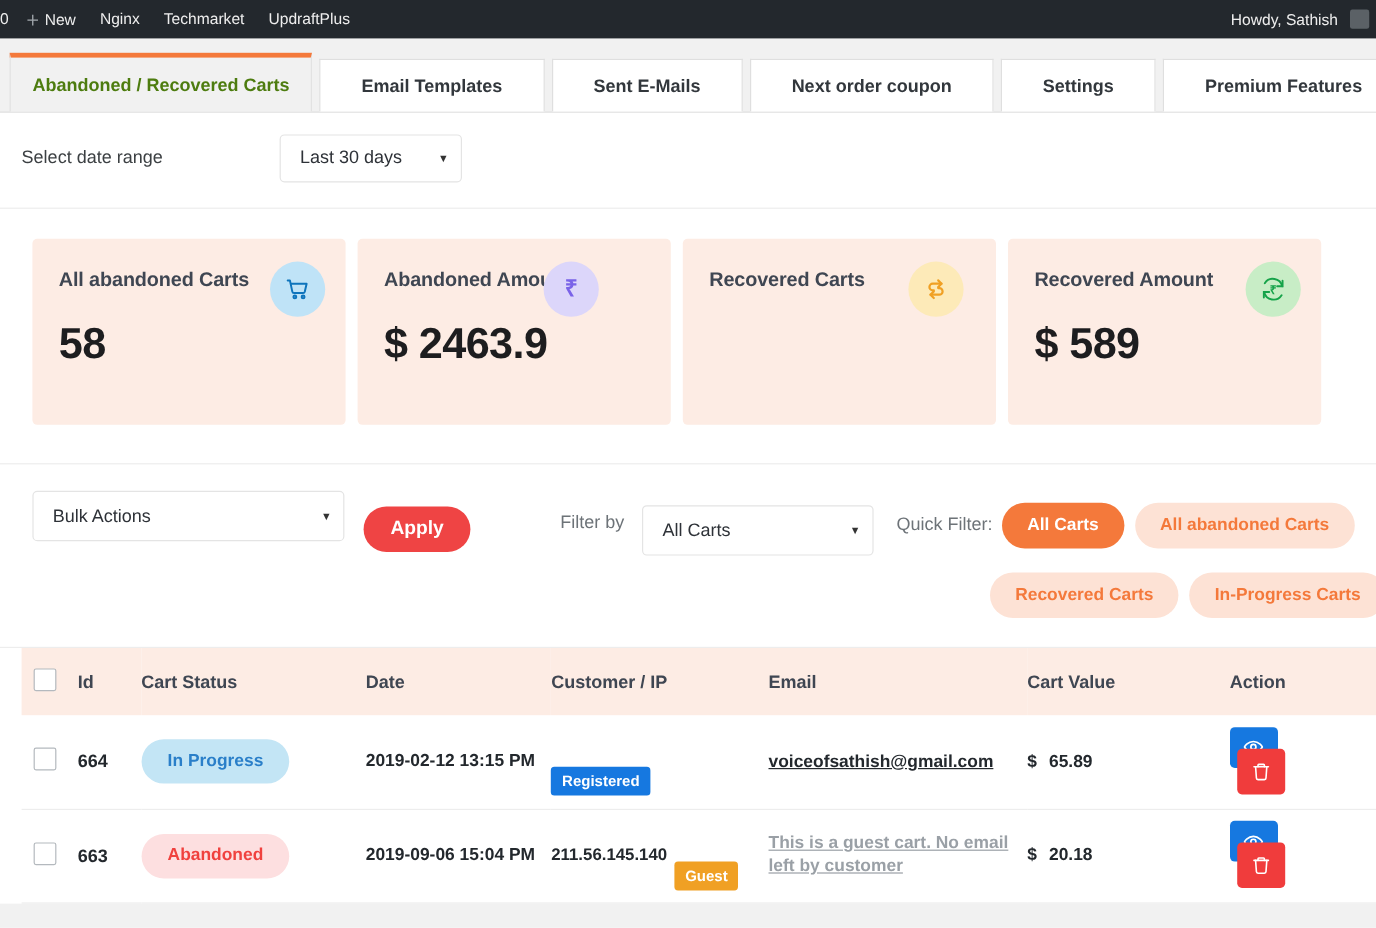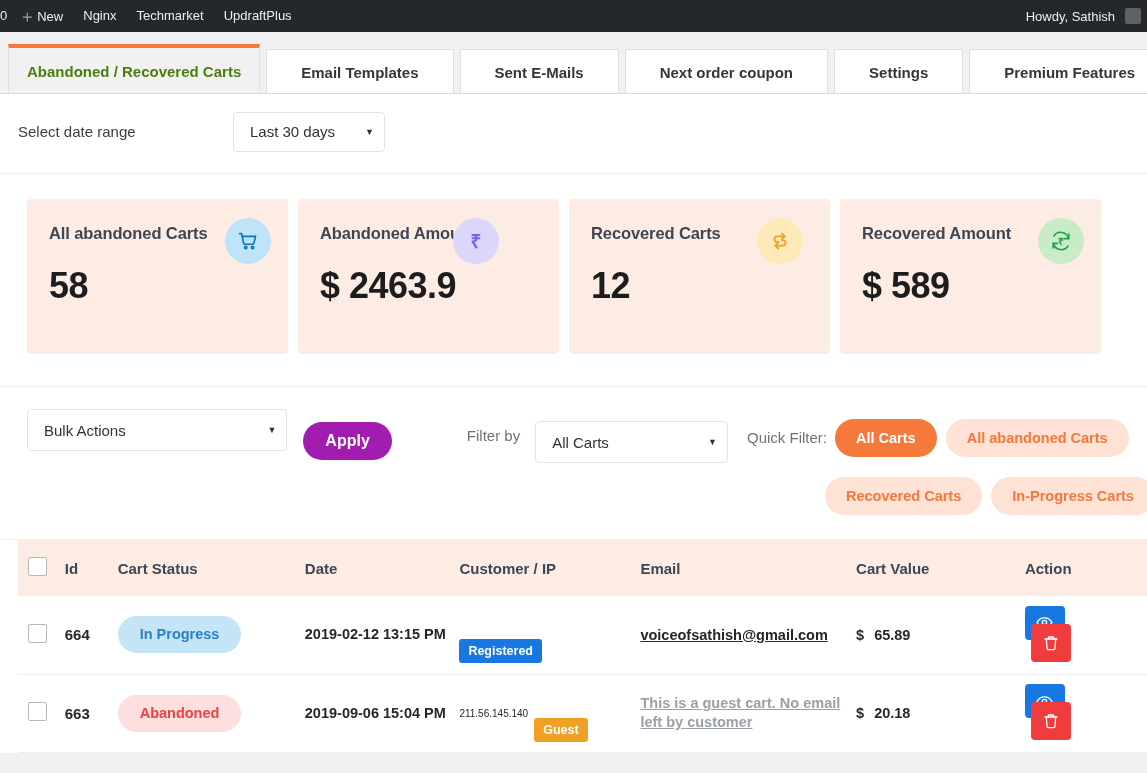--- a/index.html
+++ b/index.html
@@ -168,21 +168,21 @@
 
   
   .filterbar {
     display: flex;
     align-items: flex-start;
     padding: 22px 0 24px 27px;
     min-height: 120px;
   }
   .select-bulk { width: 265px; height: 42px; }
   .apply-btn {
-    background: #a21caf;
+    background: #ef4444;
     color: #fff;
     font-size: 16px;
     font-weight: bold;
     border: none;
     border-radius: 22px;
     height: 38px;
     padding: 0 22px;
     margin-left: 16px;
     margin-top: 13px;
     cursor: pointer;
@@ -289,21 +289,21 @@
     height: 24px;
     line-height: 24px;
     font-size: 12.5px;
     font-weight: bold;
     color: #fff;
     vertical-align: middle;
     margin-top: 33px;
   }
   .tag-registered { background: #1678e0; }
   .tag-guest { background: #f0a024; }
-  .ip-text { font-weight: normal; font-size: 10px; margin-right: 6px; }
+  .ip-text { font-weight: bold; font-size: 14px; margin-right: 6px; }
 
   .email-cell { font-weight: bold; color: #23282d; text-decoration: underline; }
   .email-cell.muted { color: #9aa0a6; line-height: 19px; }
 
   .value-cell { font-weight: bold; }
   .value-cell .cur { margin-right: 10px; }
 
   .actions { position: relative; width: 50px; height: 58px; }
   .act-btn {
     position: absolute;
@@ -375,21 +375,20 @@
     <div class="card">
       <div class="card-title">Abandoned Amount</div>
       <div class="card-value">$ 2463.9</div>
       <div class="card-icon">
         <span style="font-size:19px;font-weight:bold;line-height:1;">₹</span>
       </div>
     </div>
 
     <div class="card">
       <div class="card-title">Recovered Carts</div>
-      <div class="card-value">12</div>
       <div class="card-icon">
         <svg width="22" height="22" viewBox="0 0 24 24" fill="none" stroke="#f0a024" stroke-width="2" stroke-linecap="round" stroke-linejoin="round">
           <path d="M17 7H9a3 3 0 0 0 0 6h1"></path>
             <polyline points="14,4 17,7 14,10"></polyline>
           <path d="M7 17h8a3 3 0 0 0 0-6h-1"></path>
             <polyline points="10,20 7,17 10,14"></polyline>
         </svg>
       </div>
     </div>
 

